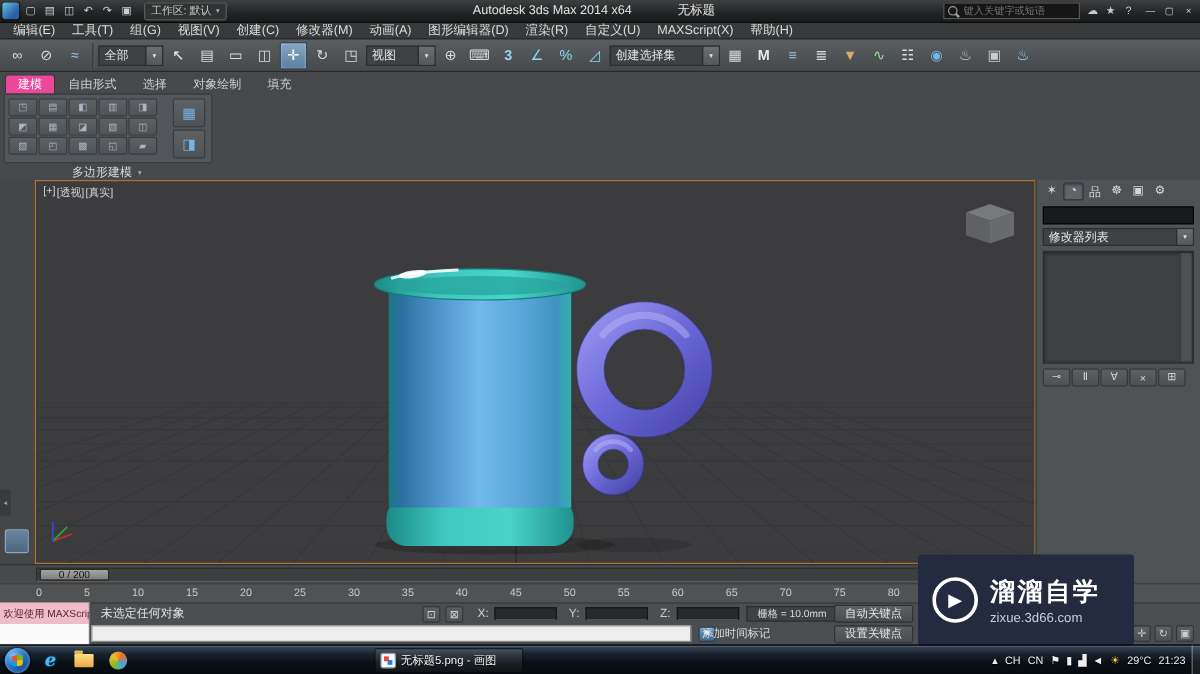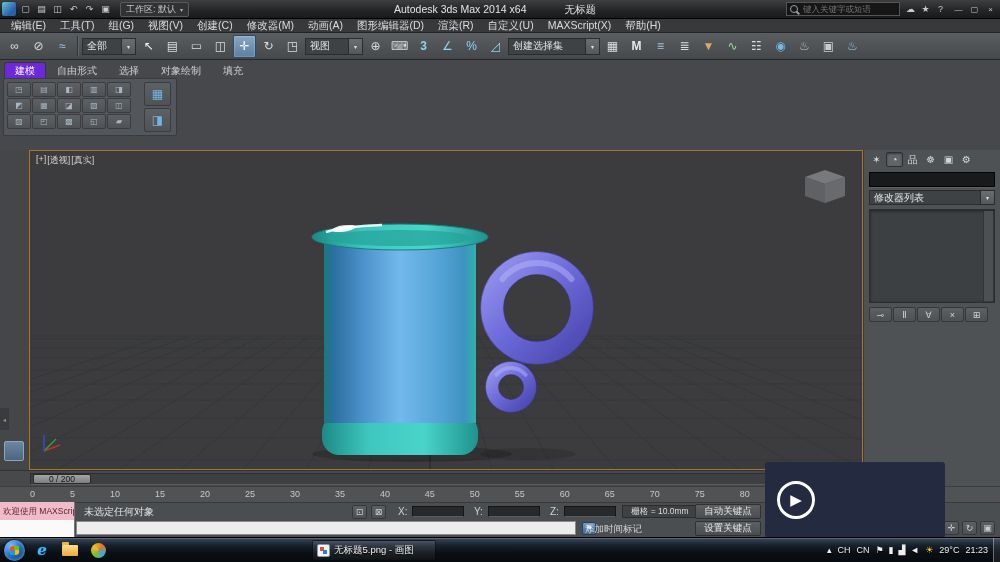--- a/index.html
+++ b/index.html
@@ -30,21 +30,21 @@
   .tbi{width:21px;height:21px;display:flex;align-items:center;justify-content:center;font-size:12px;color:#d9dde0;border:1px solid transparent;border-radius:2px;flex:none}
   .tbi.active{background:linear-gradient(#87a6c2,#5a7fa0);border-color:#2e4a64;box-shadow:inset 0 0 2px rgba(255,255,255,.55)}
   .tsep{width:1px;height:20px;background:#313436;border-right:1px solid #63676a;margin:0 2px;flex:none}
   .dd{height:17px;background:#3f4244;border:1px solid #2a2c2e;display:flex;align-items:center;padding-left:4px;font-size:10px;color:#e4e4e4;flex:none;box-sizing:border-box}
   .dda{width:13px;height:100%;background:linear-gradient(#6a6e71,#54585a);border-left:1px solid #2a2c2e;display:flex;align-items:center;justify-content:center;font-size:6px;color:#e0e0e0;margin-left:auto}
   .w-filter{width:54px}.w-coord{width:58px}.w-sets{width:92px}
   
   #ribbon{left:0;top:60px;width:1000px;height:90px;background:#46484b}
   .rtabs{left:4px;top:2px;height:16px;display:flex}
   .rtab{padding:0 10px;font-size:10px;color:#cfcfcf;line-height:16px;border:1px solid transparent;border-bottom:0;border-radius:3px 3px 0 0;white-space:nowrap}
-  .rtab.active{background:#6d28d9;border-color:#35373a;color:#fff}
+  .rtab.active{background:#ec4899;border-color:#35373a;color:#fff}
   .rpanel{left:3px;top:18px;width:172px;height:56px;background:#53565a;border:1px solid #393b3e;border-radius:2px}
   .pgrid{left:3px;top:3px;width:132px;display:flex;flex-wrap:wrap;gap:1px}
   .pbtn{width:24px;height:15px;background:linear-gradient(#5e6164,#505356);border:1px solid #3a3c3f;border-radius:2px;font-size:8px;color:#a7b6c2;display:flex;align-items:center;justify-content:center;box-sizing:border-box}
   .pside{left:140px;top:3px;display:flex;flex-direction:column;gap:2px}
   .pside .pbtn{width:27px;height:24px;font-size:12px;color:#74b4e4}
   .rlabel{left:3px;top:77px;width:172px;text-align:center;font-size:10px;color:#d6d6d6;display:flex;justify-content:center;gap:5px;align-items:center}
   
   #leftstrip{left:0;top:150px;width:29px;height:320px;background:#444648;border-right:1px solid #38393b}
   .vp-tab-notch{left:0;top:258px;width:9px;height:22px;background:#3a3b3d;color:#9a9a9a;font-size:6px;display:flex;align-items:center;justify-content:center}
   .vp-layout-btn{left:4px;top:291px;width:20px;height:20px;background:linear-gradient(#6c86a0,#4c6680);border:1px solid #8aa6c0;border-radius:2px;box-sizing:border-box}
@@ -255,20 +255,24 @@
           <span class="pbtn">◰</span>
           <span class="pbtn">▩</span>
           <span class="pbtn">◱</span>
           <span class="pbtn">▰</span>
         </div>
       <div class="pside abs">
 
       <span class="pbtn">▦</span>
           <span class="pbtn">◨</span>
         </div>
+    </div>
+    <div class="rlabel abs">
+      <span>多边形建模</span>
+      <span class="chev">▾</span>
     </div>
   </div>
 
   <div id="leftstrip" class="abs">
     <span class="vp-tab-notch abs">◂</span>
     <span class="vp-layout-btn abs"></span>
   </div>
 
   <div id="viewport" class="abs">
     <svg class="abs" style="left:0;top:0" width="832" height="318" viewBox="0 0 832 318">
@@ -424,20 +428,24 @@
         <span class="mini-btn">✛</span>
         <span class="mini-btn">↻</span>
         <span class="mini-btn">▣</span>
       </span>
   </div>
   <div class="listener-pink abs">欢迎使用 MAXScript</div>
   <div class="listener-white abs"></div>
 
   <div id="watermark" class="abs">
     <span class="wm-logo">▶</span>
+    <span>
+      <div class="wm-title">溜溜自学</div>
+      <div class="wm-url">zixue.3d66.com</div>
+    </span>
   </div>
 
   <div id="taskbar" class="abs">
     <span class="orb abs">
         <span class="orb-flag"></span>
       </span>
     <span class="ql abs" style="left:32px">
         <span class="ie">e</span>
       </span>
     <span class="ql abs" style="left:60px">

